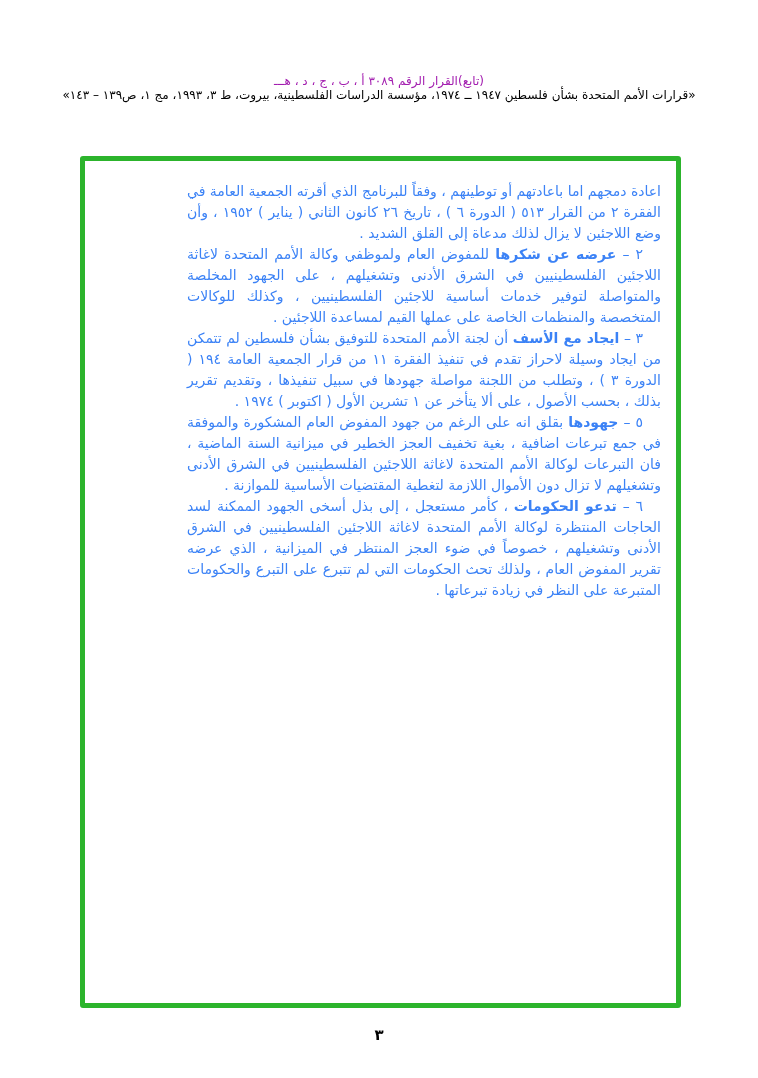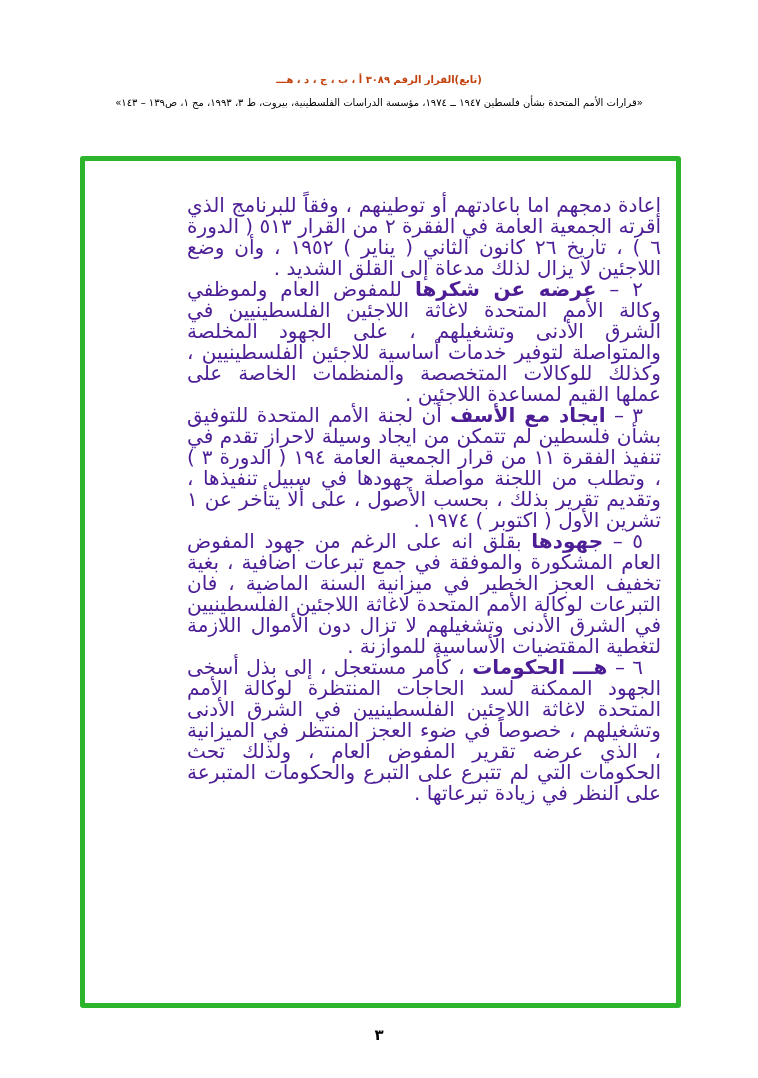--- a/index.html
+++ b/index.html
@@ -18,50 +18,49 @@
     overflow: hidden;
   }
   .doc-header {
     position: absolute;
     top: 74px;
     left: 0;
     right: 0;
     text-align: center;
   }
   .doc-title {
-    font-size: 10px;
-    font-weight: bold;
+    font-size: 12px;
+    font-weight: normal;
     letter-spacing: 0.2px;
-    color: #c2410c;
+    color: #a21caf;
   }
   .doc-source {
-    margin-top: 12px;
-    font-size: 10px;
+    font-size: 12px;
     color: #000000;
   }
   .content-box {
     position: absolute;
     left: 80px;
     top: 156px;
     width: 601px;
     height: 852px;
     box-sizing: border-box;
     border: 5px solid #2cb42c;
     border-radius: 3px;
     background: #ffffff;
   }
   .text-column {
     position: absolute;
-    top: 34px;
+    top: 20px;
     right: 15px;
     width: 474px;
-    font-size: 20px;
+    font-size: 14px;
     line-height: 21px;
     text-align: justify;
-    color: #4c1d95;
+    color: #3b82f6;
   }
   .para {
     margin: 0;
     text-indent: 18px;
   }
   .para.continuation {
     text-indent: 0;
   }
   .num {
     font-weight: normal;
@@ -111,21 +110,21 @@
 
 
       <p class="para">
         <span class="num">٥ –</span>
         <span class="lead-bold">جهودها</span>
         <span>بقلق انه على الرغم من جهود المفوض العام المشكورة والموفقة في جمع تبرعات اضافية ، بغية تخفيف العجز الخطير في ميزانية السنة الماضية ، فان التبرعات لوكالة الأمم المتحدة لاغاثة اللاجئين الفلسطينيين في الشرق الأدنى وتشغيلهم لا تزال دون الأموال اللازمة لتغطية المقتضيات الأساسية للموازنة .</span>
       </p>
 
       <p class="para">
         <span class="num">٦ –</span>
-        <span class="lead-bold">هـــ الحكومات</span>
+        <span class="lead-bold">تدعو الحكومات</span>
         <span>، كأمر مستعجل ، إلى بذل أسخى الجهود الممكنة لسد الحاجات المنتظرة لوكالة الأمم المتحدة لاغاثة اللاجئين الفلسطينيين في الشرق الأدنى وتشغيلهم ، خصوصاً في ضوء العجز المنتظر في الميزانية ، الذي عرضه تقرير المفوض العام ، ولذلك تحث الحكومات التي لم تتبرع على التبرع والحكومات المتبرعة على النظر في زيادة تبرعاتها .</span>
       </p>
 
     </div>
   </div>
 
   <footer>
     <div class="page-number">٣</div>
   </footer>
 

